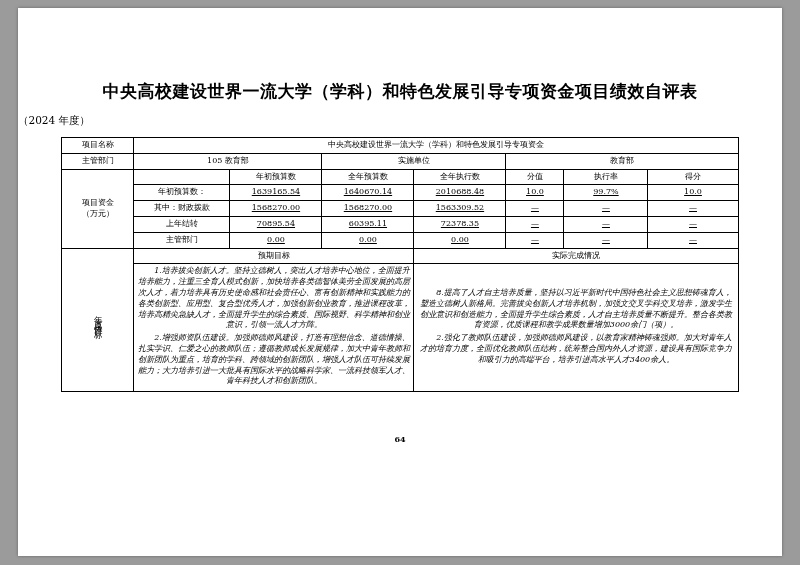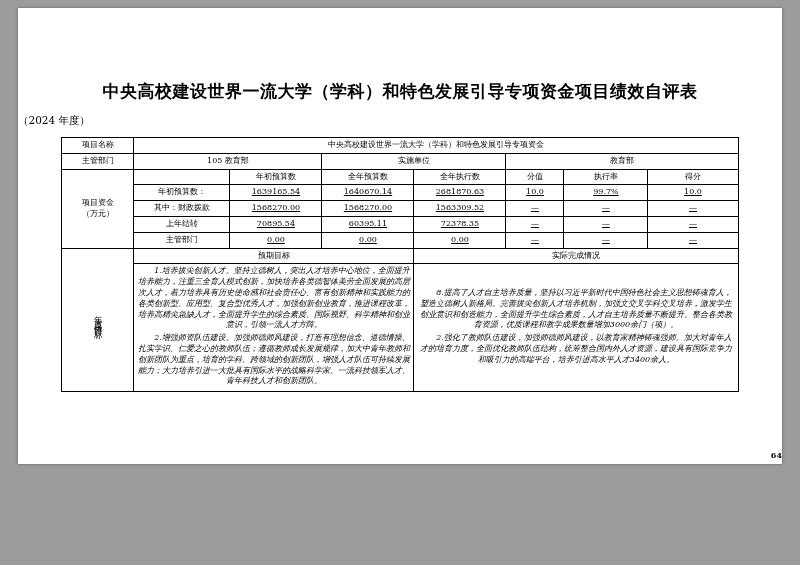--- a/index.html
+++ b/index.html
@@ -11,21 +11,21 @@
     width: 800px;
     height: 565px;
     overflow: hidden;
     font-family: "DejaVu Sans", "Liberation Sans", sans-serif;
   }
   .page {
     position: absolute;
     left: 18px;
     top: 8px;
     width: 764px;
-    height: 456px;
+    height: 548px;
     background: #ffffff;
     box-shadow: 0 0 3px rgba(0,0,0,0.35);
     box-sizing: border-box;
   }
   .doc-title {
     text-align: center;
     font-size: 17px;
     font-weight: bold;
     color: #000;
     margin-top: 72px;
@@ -78,23 +78,23 @@
     line-height: 1.5;
     text-align: justify;
   }
   td.goals p {
     margin: 0 0 2px 0;
     text-indent: 2em;
     font-style: italic;
   }
   td.num { font-size: 8px; text-decoration: underline; }
   .pagenum {
-    text-align: right;
+    text-align: center;
     font-size: 8px;
-    margin-top: 58px;
+    margin-top: 42px;
     font-family: "DejaVu Serif", "Liberation Serif", serif;
     color: #000;
     font-weight: bold;
   }
 </style>
 </head>
 <body>
 
 <div class="page">
 
@@ -137,21 +137,21 @@
       <td>全年执行数</td>
       <td>分值</td>
       <td>执行率</td>
       <td>得分</td>
     </tr>
 
     <tr>
       <td>年初预算数：</td>
       <td class="num">1639165.54</td>
       <td class="num">1640670.14</td>
-      <td class="num">2681870.63</td>
+      <td class="num">2010688.48</td>
       <td class="num">10.0</td>
       <td class="num">99.7%</td>
       <td class="num">10.0</td>
     </tr>
 
     <tr>
       <td>其中：财政拨款</td>
       <td class="num">1568270.00</td>
       <td class="num">1568270.00</td>
       <td class="num">1563309.52</td>

